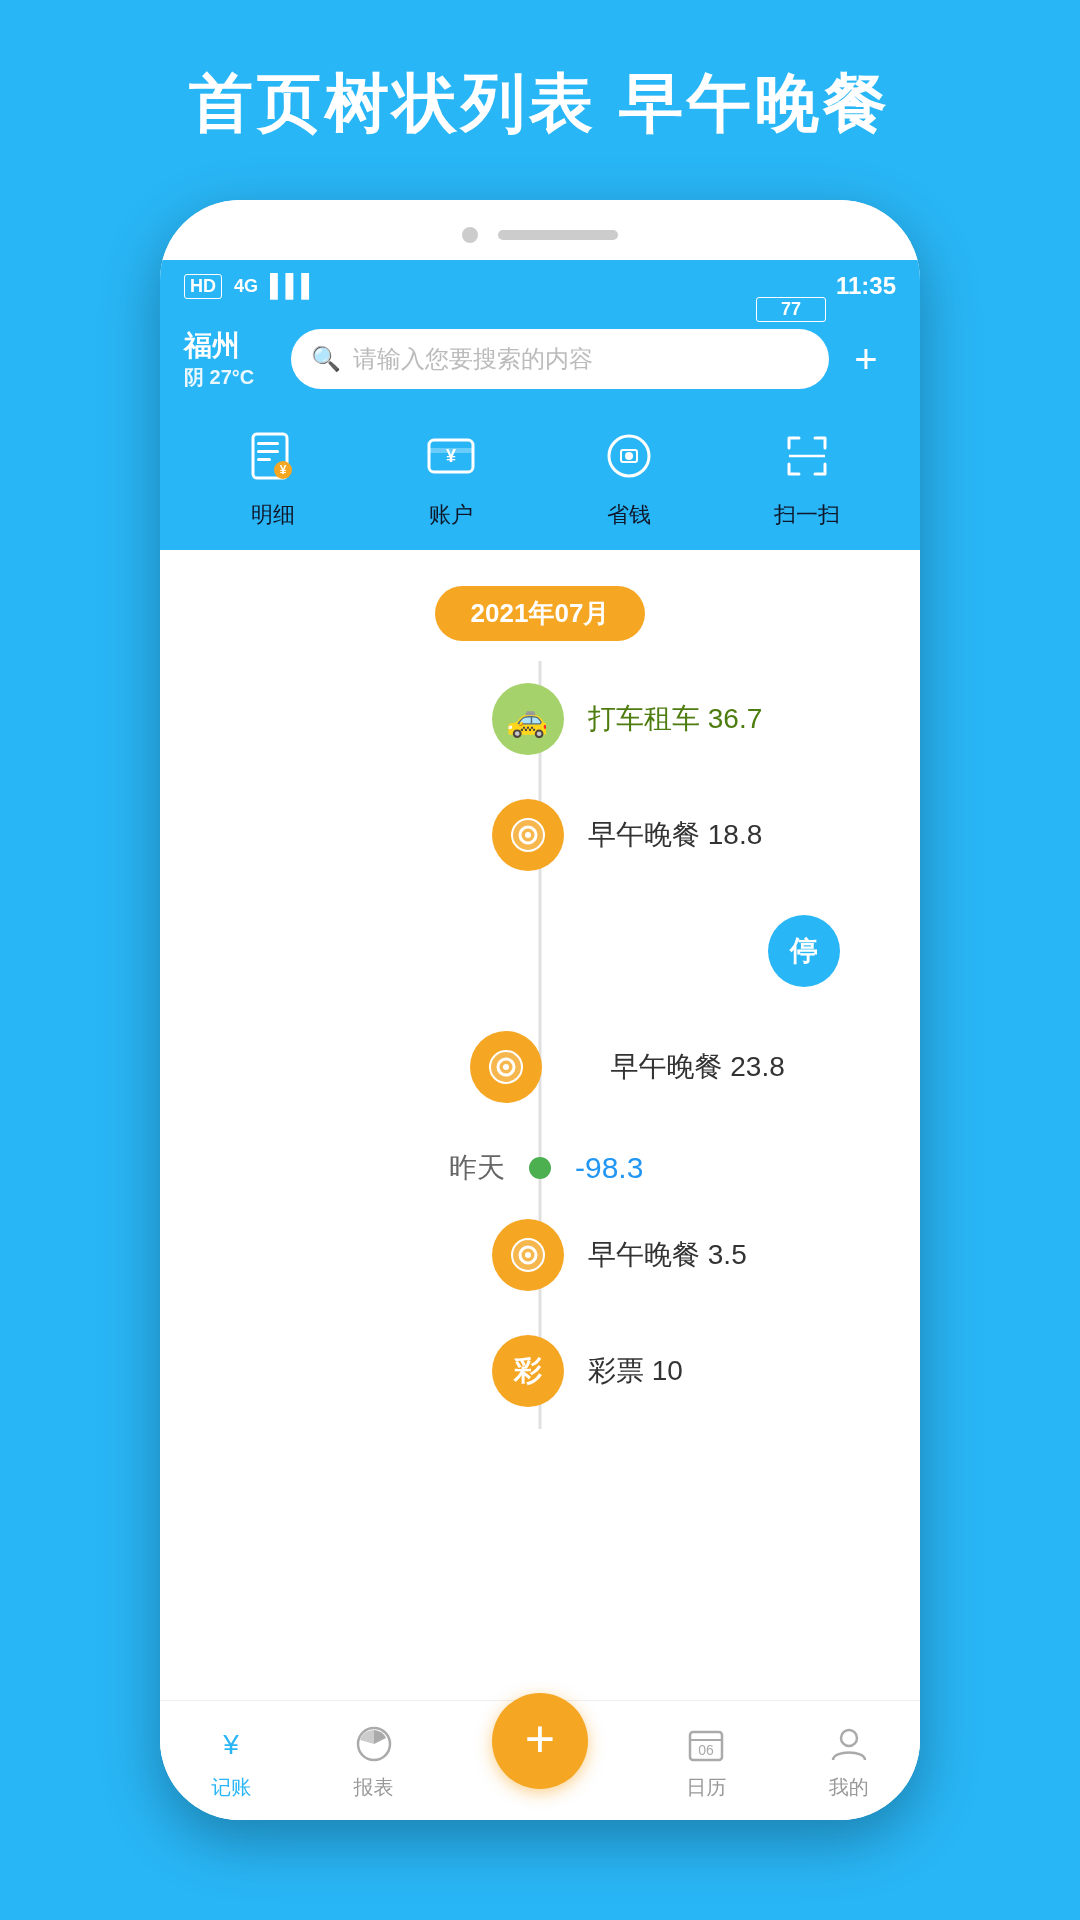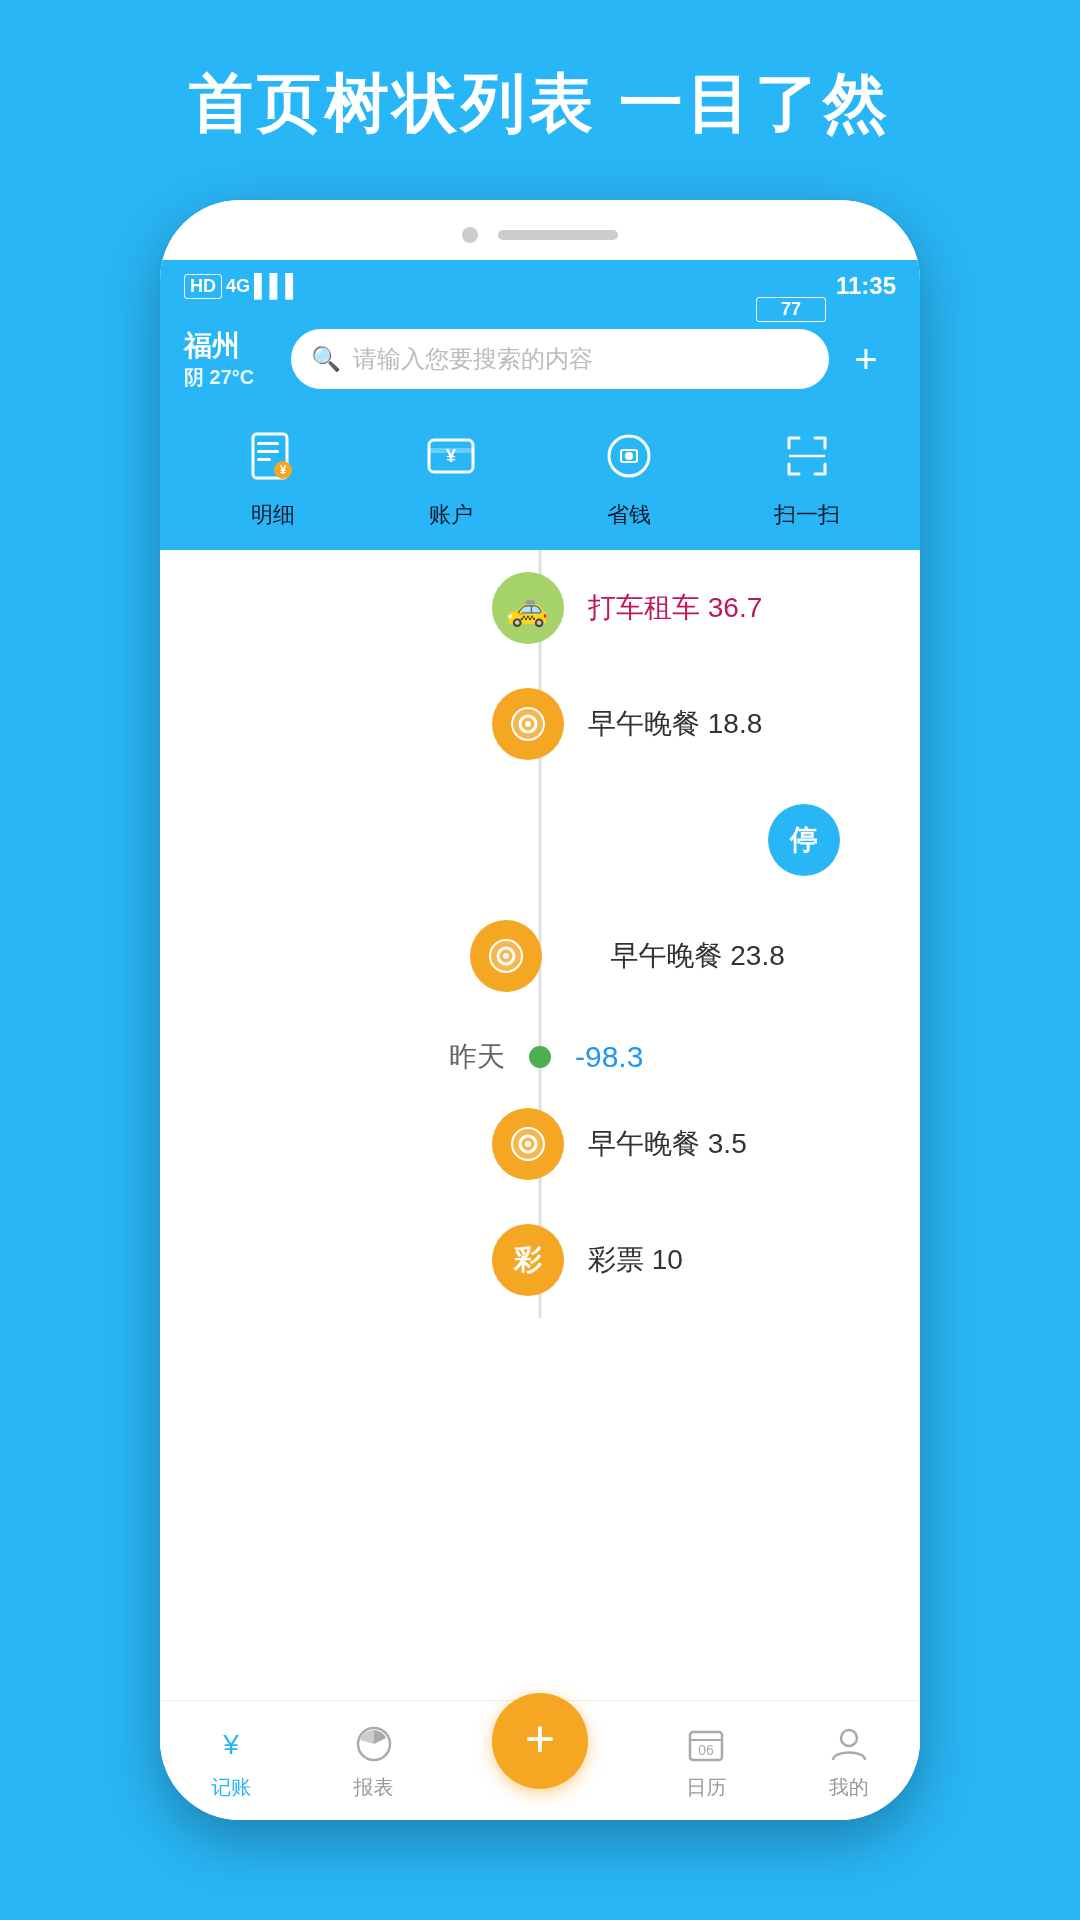--- a/index.html
+++ b/index.html
@@ -69,21 +69,21 @@
       align-items: center;
       justify-content: space-between;
       padding: 0 24px;
       color: white;
       font-size: 22px;
       font-weight: 600;
     }
     .status-left {
       display: flex;
       align-items: center;
-      gap: 4px;
+      gap: 12px;
     }
     .status-right {
       display: flex;
       align-items: center;
       gap: 10px;
     }
 
     
     .app-header {
       background: #29b6f6;
@@ -239,21 +239,21 @@
       margin-top: -40px;
       box-shadow: 0 4px 16px rgba(245,166,35,0.5);
       cursor: pointer;
     }
   </style>
 </head>
 <body>
 
 <div style="width:1080px;height:1920px;background:#29b6f6;position:relative;">
 
-  <div class="page-title">首页树状列表  一目了然</div>
+  <div class="page-title">首页树状列表  早午晚餐</div>
 
   <div class="phone-frame">
 
     <div class="phone-top-bar">
       <div class="phone-dot"></div>
       <div class="phone-bar"></div>
     </div>
 
     <div class="status-bar">
       <div class="status-left">
@@ -330,30 +330,33 @@
               <line x1="8" y1="26" x2="44" y2="26" stroke="white" stroke-width="2.5"></line>
             </svg>
           </div>
           <span class="nav-item-label">扫一扫</span>
         </div>
       </div>
     </div>
 
     <div class="main-content" style="background:white;height:calc(1620px - 60px - 52px - 220px - 120px);overflow:hidden;position:relative;">
 
+      <div class="month-badge-wrap">
+        <div class="month-badge">2021年07月</div>
+      </div>
 
       <div style="position:relative;padding:0 80px;">
 
         <div style="position:absolute;left:50%;transform:translateX(-50%);top:0;bottom:0;width:3px;background:#e0e0e0;"></div>
 
 
         <div style="display:flex;align-items:center;padding:22px 0;position:relative;">
           <div style="flex:1;"></div>
           <div style="width:72px;height:72px;border-radius:50%;background:#a5d26a;display:flex;align-items:center;justify-content:center;font-size:34px;z-index:2;flex-shrink:0;">🚕</div>
-          <div style="flex:1;padding-left:24px;font-size:28px;color:#be185d;">打车租车 36.7</div>
+          <div style="flex:1;padding-left:24px;font-size:28px;color:#4d7c0f;">打车租车 36.7</div>
         </div>
 
         <div style="display:flex;align-items:center;padding:22px 0;position:relative;">
           <div style="flex:1;"></div>
           <div style="width:72px;height:72px;border-radius:50%;background:#f5a623;display:flex;align-items:center;justify-content:center;font-size:34px;z-index:2;flex-shrink:0;">
             <svg width="42" height="42" viewBox="0 0 42 42">
               <circle cx="21" cy="21" r="16" fill="#fff3" stroke="white" stroke-width="2"></circle>
               <circle cx="21" cy="21" r="8" fill="none" stroke="white" stroke-width="3"></circle>
               <circle cx="21" cy="21" r="3" fill="white"></circle>
             </svg>

